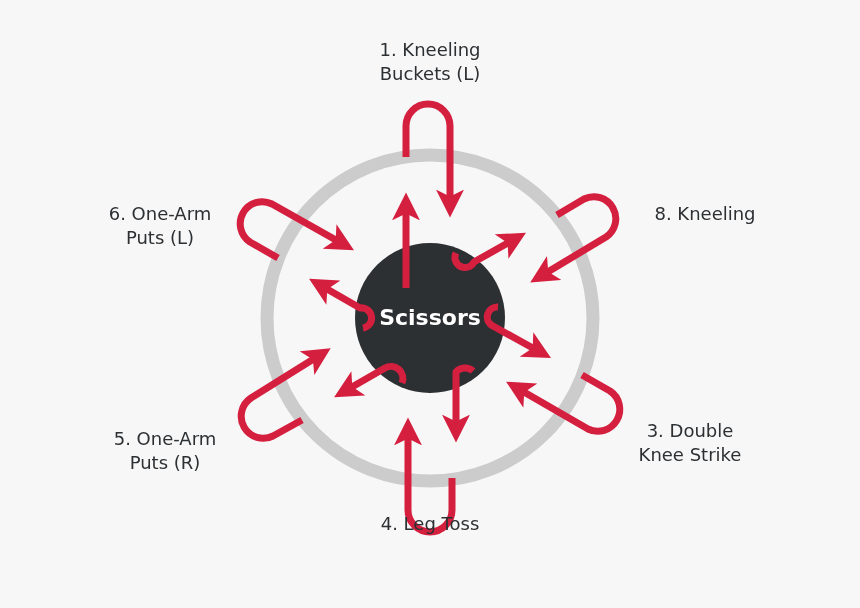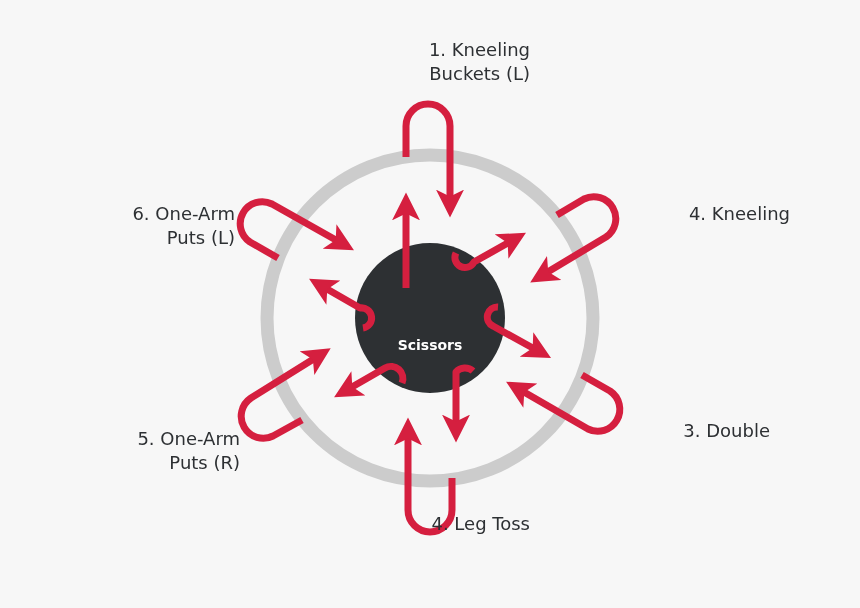--- a/index.html
+++ b/index.html
@@ -1,22 +1,22 @@
 <!DOCTYPE html>
 <html><head>
 <meta charset="utf-8">
 <style>
   html, body { margin: 0; padding: 0; }
   body { width: 860px; height: 608px; background: #f7f7f7; position: relative; overflow: hidden;
          font-family: "DejaVu Sans", "Liberation Sans", sans-serif; }
   svg.diagram { position: absolute; left: 0; top: 0; }
-  .label { position: absolute; color: #2d3033; font-size: 18px; line-height: 24px; text-align: right; white-space: nowrap; }
+  .label { position: absolute; color: #2d3033; font-size: 18px; line-height: 24px; text-align: center; white-space: nowrap; }
   .label span { display: block; }
   .center-label { position: absolute; left: 355px; top: 303px; width: 150px; text-align: center;
-                  color: #ffffff; font-weight: bold; font-size: 14px; line-height: 30px; margin-top: 27px; }
+                  color: #ffffff; font-weight: bold; font-size: 22px; line-height: 30px; }
 </style>
 </head>
 <body>
 
 <svg class="diagram" width="860" height="608" viewBox="0 0 860 608">
   <defs>
     <marker id="ah" markerWidth="4" markerHeight="4" refX="2.2" refY="2" orient="auto" markerUnits="strokeWidth">
       <path d="M0,0 L4,2 L0,4 L1,2 Z" fill="#d51f3f"></path>
     </marker>
   </defs>
@@ -54,25 +54,26 @@
 </svg>
 
 <div class="center-label">Scissors</div>
 
 <div class="label" style="left:330px; top:38px; width:200px;">
   <span>1. Kneeling</span>
   <span>Buckets (L)</span>
 </div>
 
 <div class="label" style="left:620px; top:202px; width:170px;">
-  <span>4. Kneeling</span>
+  <span>8. Kneeling</span>
 </div>
 
 <div class="label" style="left:610px; top:419px; width:160px;">
   <span>3. Double</span>
+  <span>Knee Strike</span>
 </div>
 
 <div class="label" style="left:330px; top:512px; width:200px;">
   <span>4. Leg Toss</span>
 </div>
 
 <div class="label" style="left:90px; top:427px; width:150px;">
   <span>5. One-Arm</span>
   <span>Puts (R)</span>
 </div>

